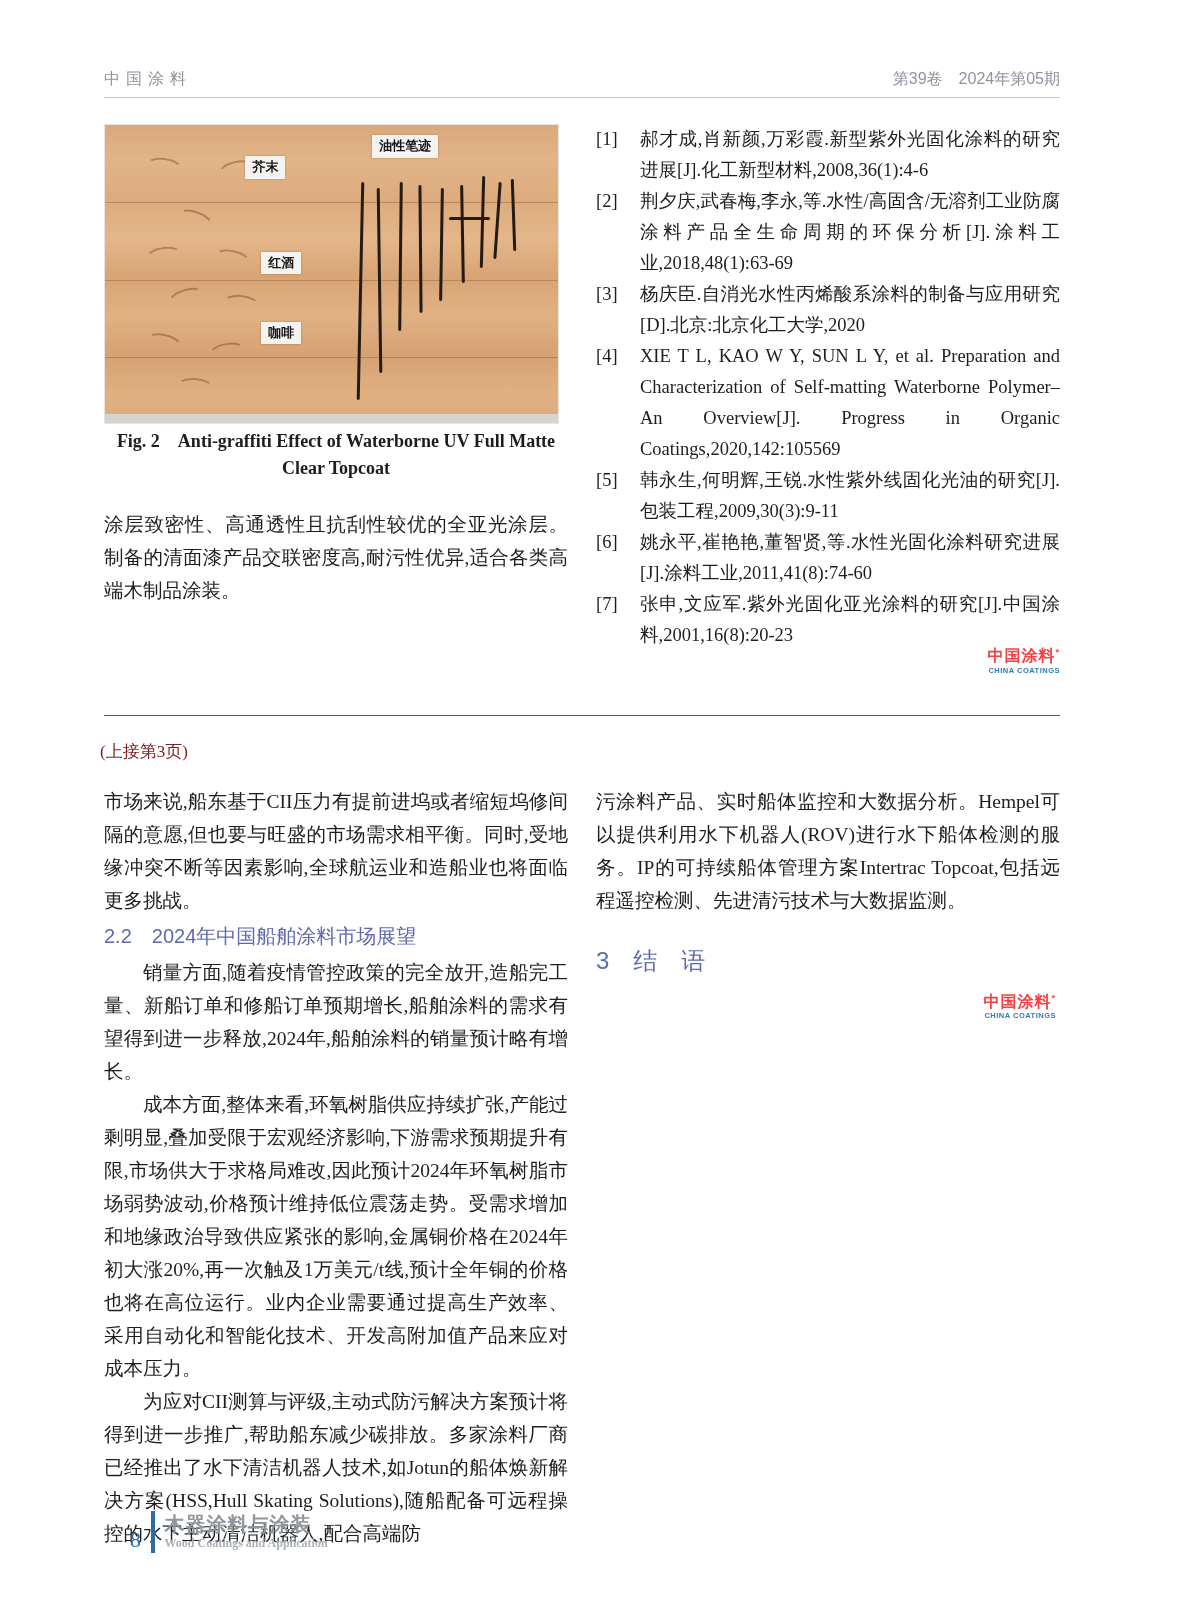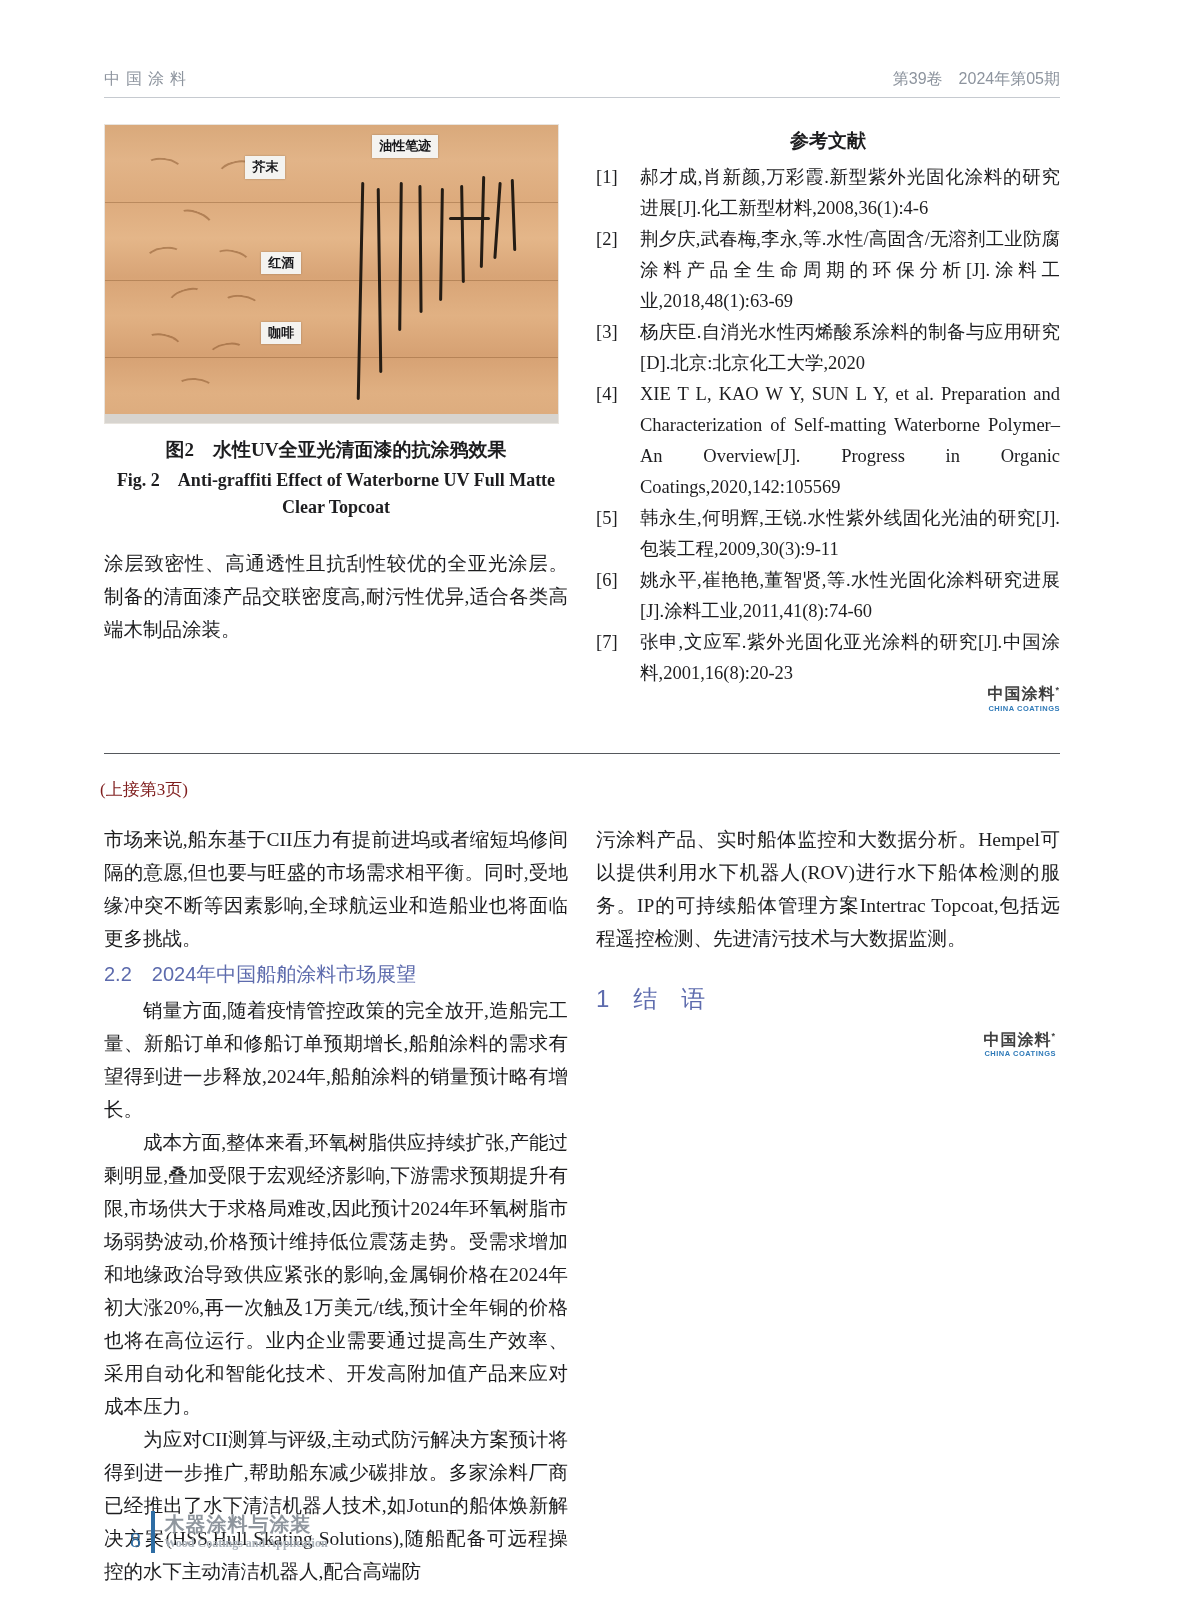--- a/index.html
+++ b/index.html
@@ -64,21 +64,21 @@
     color:#5d6bad; font-size:20px; font-weight:500; line-height:33px; margin:3px 0 3px 0;
   }
   .h3 {
     font-family:"Liberation Sans","DejaVu Sans",sans-serif;
     color:#5d6bad; font-size:24px; font-weight:500; margin:28px 0 14px 0;
   }
   
   .logo { display:flex; flex-direction:column; align-items:flex-end; }
   .logo-name {
     font-family:"Liberation Sans","DejaVu Sans",sans-serif;
-    color:#404040; font-weight:bold; font-size:16px; letter-spacing:1px; line-height:1.1;
+    color:#ef4444; font-weight:bold; font-size:16px; letter-spacing:1px; line-height:1.1;
   }
   .logo-name sup { font-size:9px; }
   .logo-sub {
     font-family:"Liberation Sans","DejaVu Sans",sans-serif;
     color:#2f7ab8; font-size:7.5px; font-weight:bold; letter-spacing:.5px; margin-top:1px;
   }
   .refs-logo { margin-top:-4px; }
   .end-logo { margin-top:16px; margin-right:4px; }
   
   .foot { position:absolute; left:130px; bottom:48px; display:flex; align-items:center; }
@@ -135,27 +135,25 @@
         <span class="stroke" style="left:64.8%; top:19%;  height:50%; transform:rotate(0.6deg)"></span>
         <span class="stroke" style="left:69.3%; top:20%;  height:43%; transform:rotate(-0.5deg)"></span>
         <span class="stroke" style="left:74.0%; top:21%;  height:38%; transform:rotate(0.9deg)"></span>
         <span class="stroke" style="left:78.5%; top:20%;  height:33%; transform:rotate(-1deg)"></span>
         <span class="stroke" style="left:83.0%; top:17%;  height:31%; transform:rotate(1.5deg)"></span>
         <span class="stroke" style="left:86.3%; top:19%;  height:26%; transform:rotate(4deg)"></span>
         <span class="stroke" style="left:89.8%; top:18%;  height:24%; transform:rotate(-2deg)"></span>
         <span class="hstroke" style="left:76%; top:31%; width:9%"></span>
         <div class="edge"></div>
       </div>
-      <div class="cap-zh">图2　水性UV全亚光清面漆的抗涂鸦效果</div>
       <div class="cap-en">Fig. 2　Anti-graffiti Effect of Waterborne UV Full Matte Clear Topcoat</div>
       <p class="p noind mt">涂层致密性、高通透性且抗刮性较优的全亚光涂层。制备的清面漆产品交联密度高,耐污性优异,适合各类高端木制品涂装。</p>
     </div>
 
     <div class="col">
-      <div class="ref-h">参考文献</div>
       <div class="ref">
         <span class="rid">[1]</span>
         <span class="rtx">郝才成,肖新颜,万彩霞.新型紫外光固化涂料的研究进展[J].化工新型材料,2008,36(1):4-6</span>
       </div>
       <div class="ref">
         <span class="rid">[2]</span>
         <span class="rtx">荆夕庆,武春梅,李永,等.水性/高固含/无溶剂工业防腐涂料产品全生命周期的环保分析[J].涂料工业,2018,48(1):63-69</span>
       </div>
       <div class="ref">
         <span class="rid">[3]</span>
@@ -193,21 +191,21 @@
     <div class="col">
       <p class="p noind">市场来说,船东基于CII压力有提前进坞或者缩短坞修间隔的意愿,但也要与旺盛的市场需求相平衡。同时,受地缘冲突不断等因素影响,全球航运业和造船业也将面临更多挑战。</p>
       <div class="h22">2.2　2024年中国船舶涂料市场展望</div>
       <p class="p">销量方面,随着疫情管控政策的完全放开,造船完工量、新船订单和修船订单预期增长,船舶涂料的需求有望得到进一步释放,2024年,船舶涂料的销量预计略有增长。</p>
       <p class="p">成本方面,整体来看,环氧树脂供应持续扩张,产能过剩明显,叠加受限于宏观经济影响,下游需求预期提升有限,市场供大于求格局难改,因此预计2024年环氧树脂市场弱势波动,价格预计维持低位震荡走势。受需求增加和地缘政治导致供应紧张的影响,金属铜价格在2024年初大涨20%,再一次触及1万美元/t线,预计全年铜的价格也将在高位运行。业内企业需要通过提高生产效率、采用自动化和智能化技术、开发高附加值产品来应对成本压力。</p>
       <p class="p">为应对CII测算与评级,主动式防污解决方案预计将得到进一步推广,帮助船东减少碳排放。多家涂料厂商已经推出了水下清洁机器人技术,如Jotun的船体焕新解决方案(HSS,Hull Skating Solutions),随船配备可远程操控的水下主动清洁机器人,配合高端防</p>
     </div>
 
     <div class="col">
       <p class="p noind">污涂料产品、实时船体监控和大数据分析。Hempel可以提供利用水下机器人(ROV)进行水下船体检测的服务。IP的可持续船体管理方案Intertrac Topcoat,包括远程遥控检测、先进清污技术与大数据监测。</p>
-      <div class="h3">1　结　语</div>
+      <div class="h3">3　结　语</div>
       <div class="logo end-logo">
         <div class="logo-name"><span>中国涂料</span><sup>*</sup></div>
         <div class="logo-sub">CHINA COATINGS</div>
       </div>
     </div>
   </div>
 
   <div class="foot">
     <span class="pnum">8</span>
     <span class="bar"></span>

